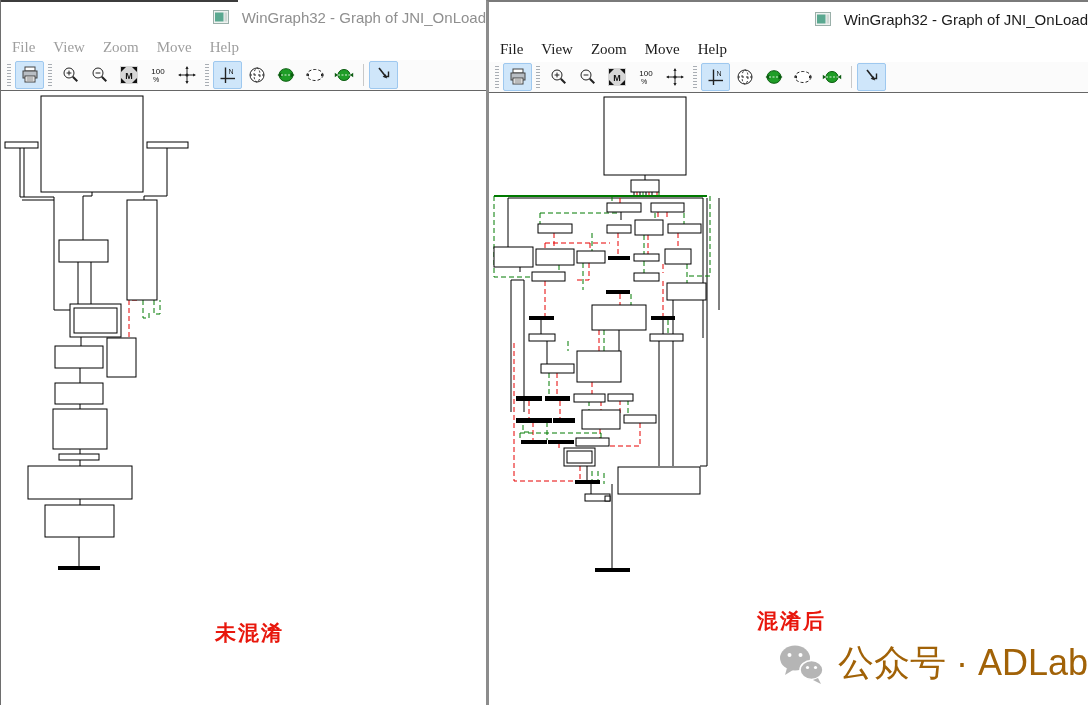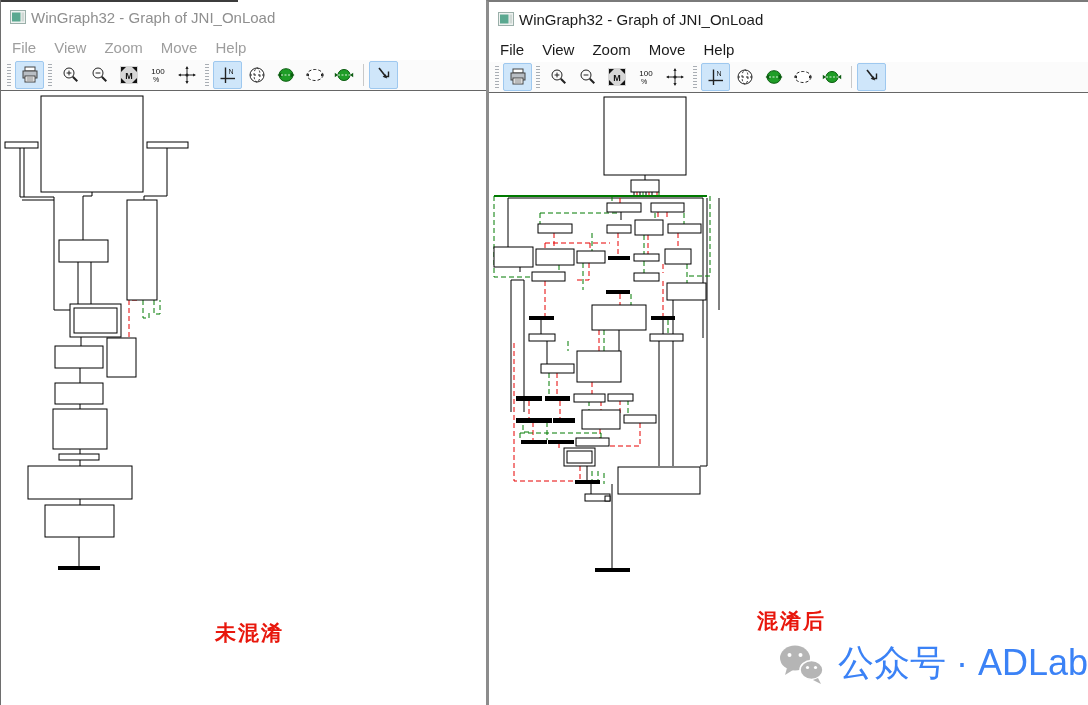--- a/index.html
+++ b/index.html
@@ -2,42 +2,42 @@
 <html><head>
 <meta charset="utf-8">
 <style>
   html,body{margin:0;padding:0;background:#fff;}
   body{width:1088px;height:705px;overflow:hidden;position:relative;
        font-family:"Liberation Sans","DejaVu Sans",sans-serif;}
   .win{position:absolute;top:0;height:705px;background:#fff;box-sizing:border-box;}
   .win-left{left:0;width:486px;border-left:1px solid #6e6e6e;}
   .win-right{left:486px;width:602px;border-left:3px solid #8c8c8c;border-top:2px solid #7a7a7a;}
   .topstrip{position:absolute;top:0;left:0;width:237px;height:2px;background:#3c3c3c;z-index:5;}
-  .titlebar{height:34px;display:flex;align-items:center;padding-left:9px;gap:4px;background:#fff;}
+  .titlebar{height:34px;display:flex;align-items:center;padding-left:9px;gap:12px;background:#fff;justify-content:flex-end;}
   .title{font-size:15px;color:#1b1b1b;}
   .inactive .title{color:#8f8f8f;}
-  .menubar{height:26px;display:flex;align-items:center;padding-left:2px;background:#fff;}
+  .menubar{height:26px;display:flex;align-items:center;padding-left:2px;background:#fff;font-family:Liberation Serif, serif;}
   .menu-item{font-size:15px;color:#1b1b1b;padding:2px 9px;cursor:default;}
   .inactive .menu-item{color:#9e9e9e;}
   .toolbar{height:30px;display:flex;align-items:center;background:#fbfbfb;
            border-bottom:1px solid #666;padding-left:2px;}
   .grip{width:4px;height:22px;margin:0 4px;
         background:repeating-linear-gradient(to bottom,#a8adb3 0 1px,transparent 1px 3px);}
   .vsep{width:1px;height:22px;background:#c9c9c9;margin:0 5px;}
   .tbtn{width:27px;height:26px;display:flex;align-items:center;justify-content:center;
         border:1px solid transparent;border-radius:2px;}
   .tbtn.hl{background:#cfe6fa;border-color:#9ec8ef;}
   .tbtn svg{display:block;}
   .graph-area{position:relative;width:100%;background:#fff;}
   .win-left .graph-area{height:612px;}
   .win-right .graph-area{height:610px;}
   .graph-svg{position:absolute;left:0;top:0;}
   .caption{position:absolute;font-family:"Liberation Serif","DejaVu Serif",serif;
            font-weight:700;font-size:21px;color:#e8170c;letter-spacing:2px;white-space:nowrap;}
-  .watermark{position:absolute;display:flex;align-items:center;gap:12px;color:#3b82f6;
+  .watermark{position:absolute;display:flex;align-items:center;gap:12px;color:#a16207;
              font-size:36px;white-space:nowrap;}
   .appicon{width:17px;height:14px;flex:0 0 auto;}
 </style>
 </head>
 <body>
 
 <div class="win win-left inactive">
   <div class="topstrip"></div>
   <div class="titlebar">
     <svg class="appicon" viewBox="0 0 17 14">

